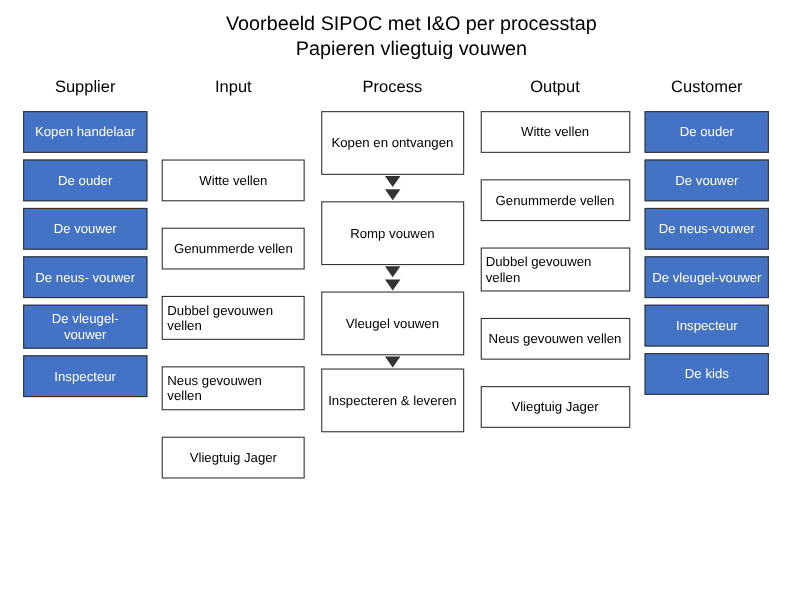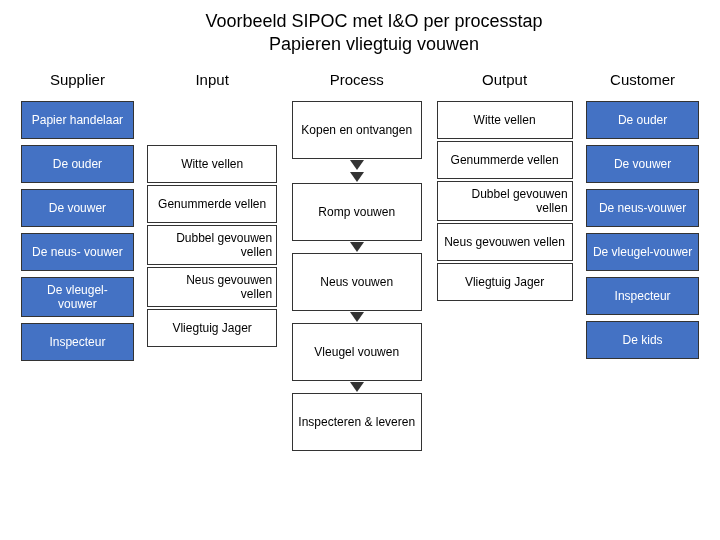--- a/index.html
+++ b/index.html
@@ -68,24 +68,24 @@
       margin-bottom: 6px;
       min-height: 38px;
       display: flex;
       align-items: center;
       justify-content: center;
     }
     
     .io-cell {
       border: 1px solid #333;
       width: 90%;
-      text-align: right;
+      text-align: left;
       padding: 5px 4px;
       font-size: 12px;
-      margin-bottom: 2px;
+      margin-bottom: 24px;
       min-height: 38px;
       display: flex;
       align-items: center;
       justify-content: center;
       background: #fff;
     }
     
     .process-col {
       flex: 1.1;
       display: flex;
@@ -137,21 +137,21 @@
 
 <div class="title">
   <div>Voorbeeld SIPOC met I&amp;O per processtap</div>
   <div>Papieren vliegtuig vouwen</div>
 </div>
 
 <div class="sipoc-table">
 
   <div class="col supplier-col">
     <div class="col-header">Supplier</div>
-    <div class="supplier-cell">Papier handelaar</div>
+    <div class="supplier-cell">Kopen handelaar</div>
     <div class="supplier-cell">De ouder</div>
     <div class="supplier-cell">De vouwer</div>
     <div class="supplier-cell">De neus-
 vouwer</div>
     <div class="supplier-cell">De vleugel-
 vouwer</div>
     <div class="supplier-cell">Inspecteur</div>
   </div>
 
   <div class="col input-col">
@@ -165,21 +165,20 @@
   </div>
 
   <div class="col process-col">
     <div class="col-header">Process</div>
     <div class="process-cell-container">
       <div class="process-cell first-process">Kopen en ontvangen</div>
       <div class="arrow-down"></div>
       <div class="arrow-down"></div>
       <div class="process-cell">Romp vouwen</div>
       <div class="arrow-down"></div>
-      <div class="process-cell">Neus vouwen</div>
       <div class="arrow-down"></div>
       <div class="process-cell">Vleugel vouwen</div>
       <div class="arrow-down"></div>
       <div class="process-cell">Inspecteren &amp; leveren</div>
     </div>
   </div>
 
   <div class="col output-col">
     <div class="col-header">Output</div>
     <div class="io-cell">Witte vellen</div>

